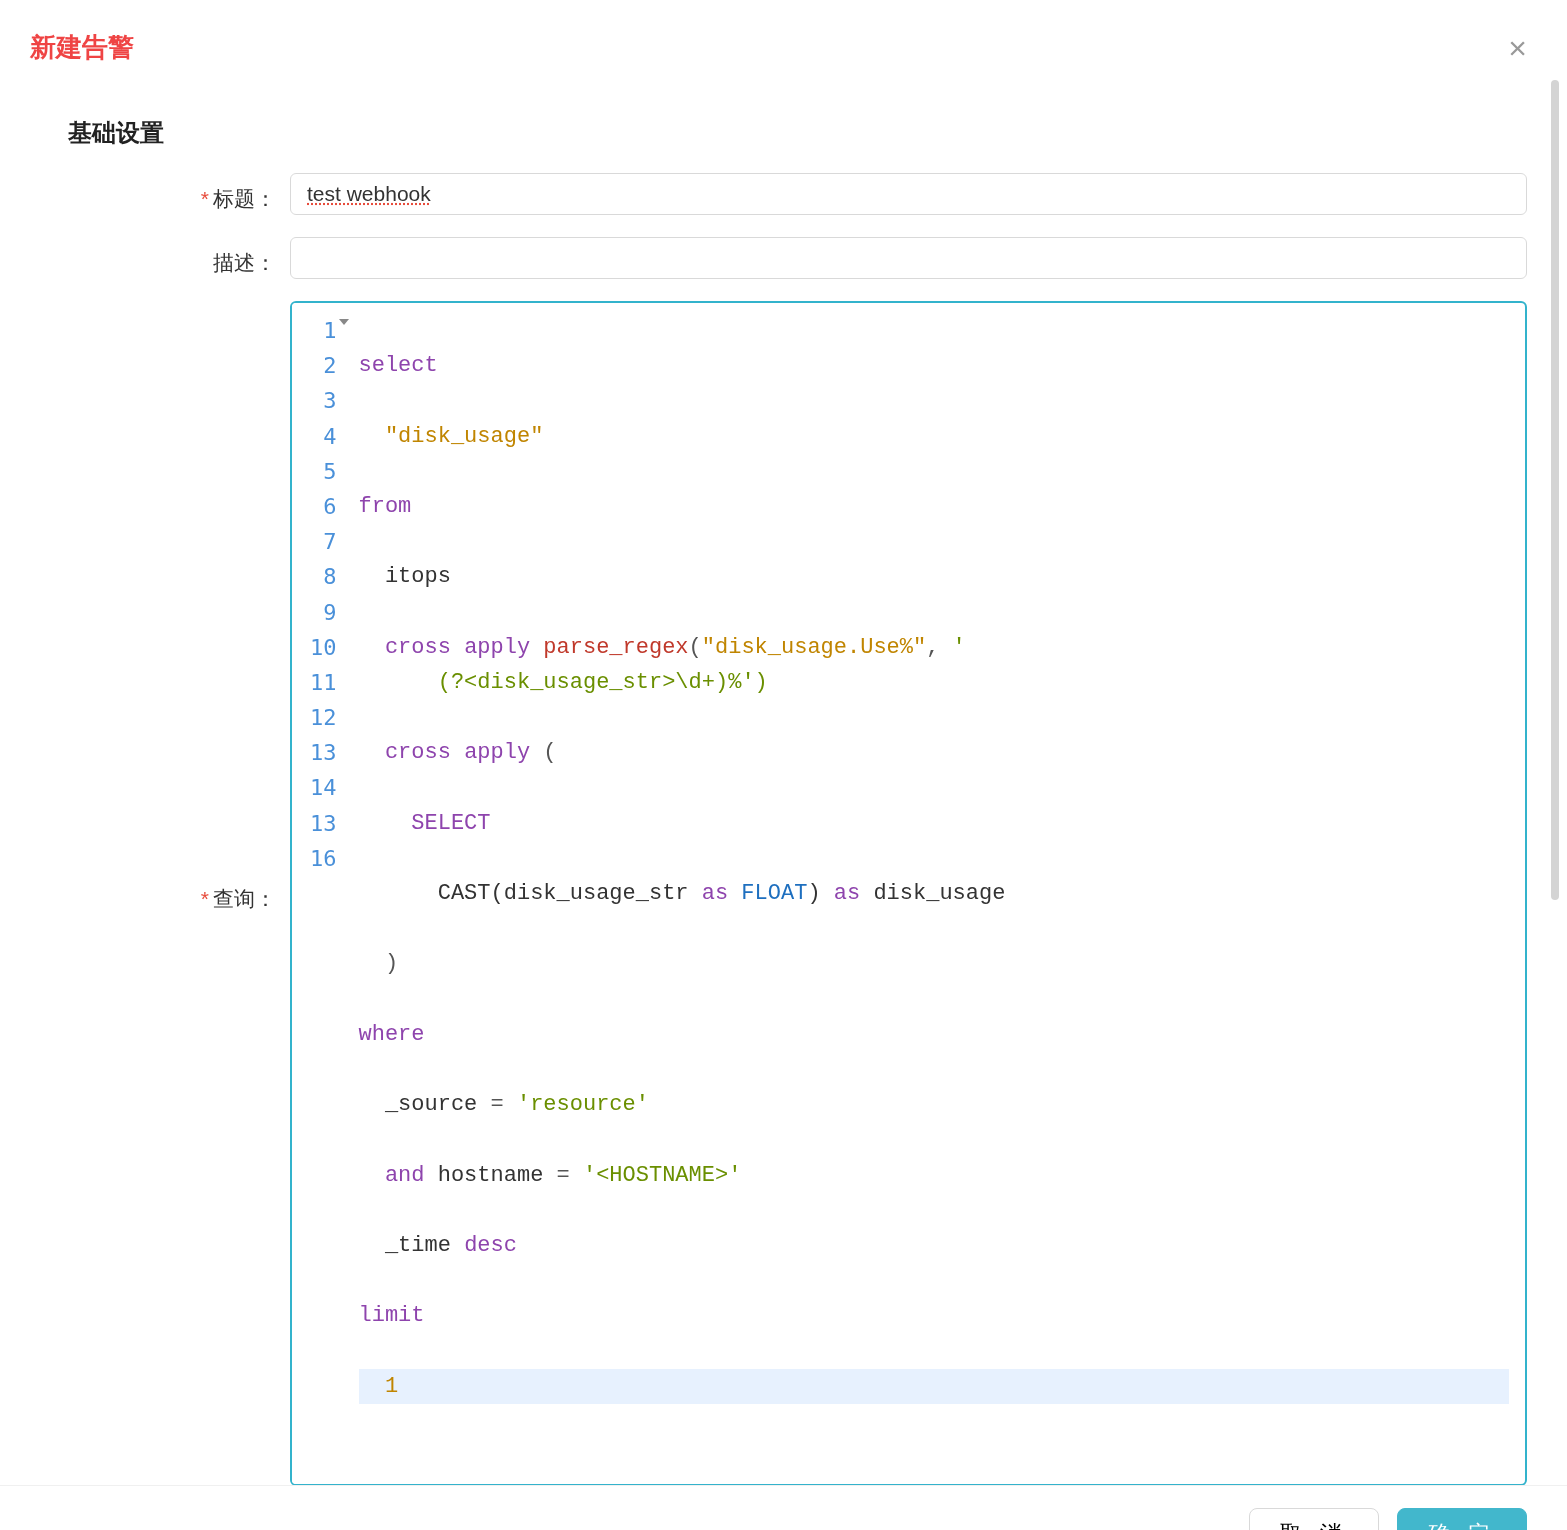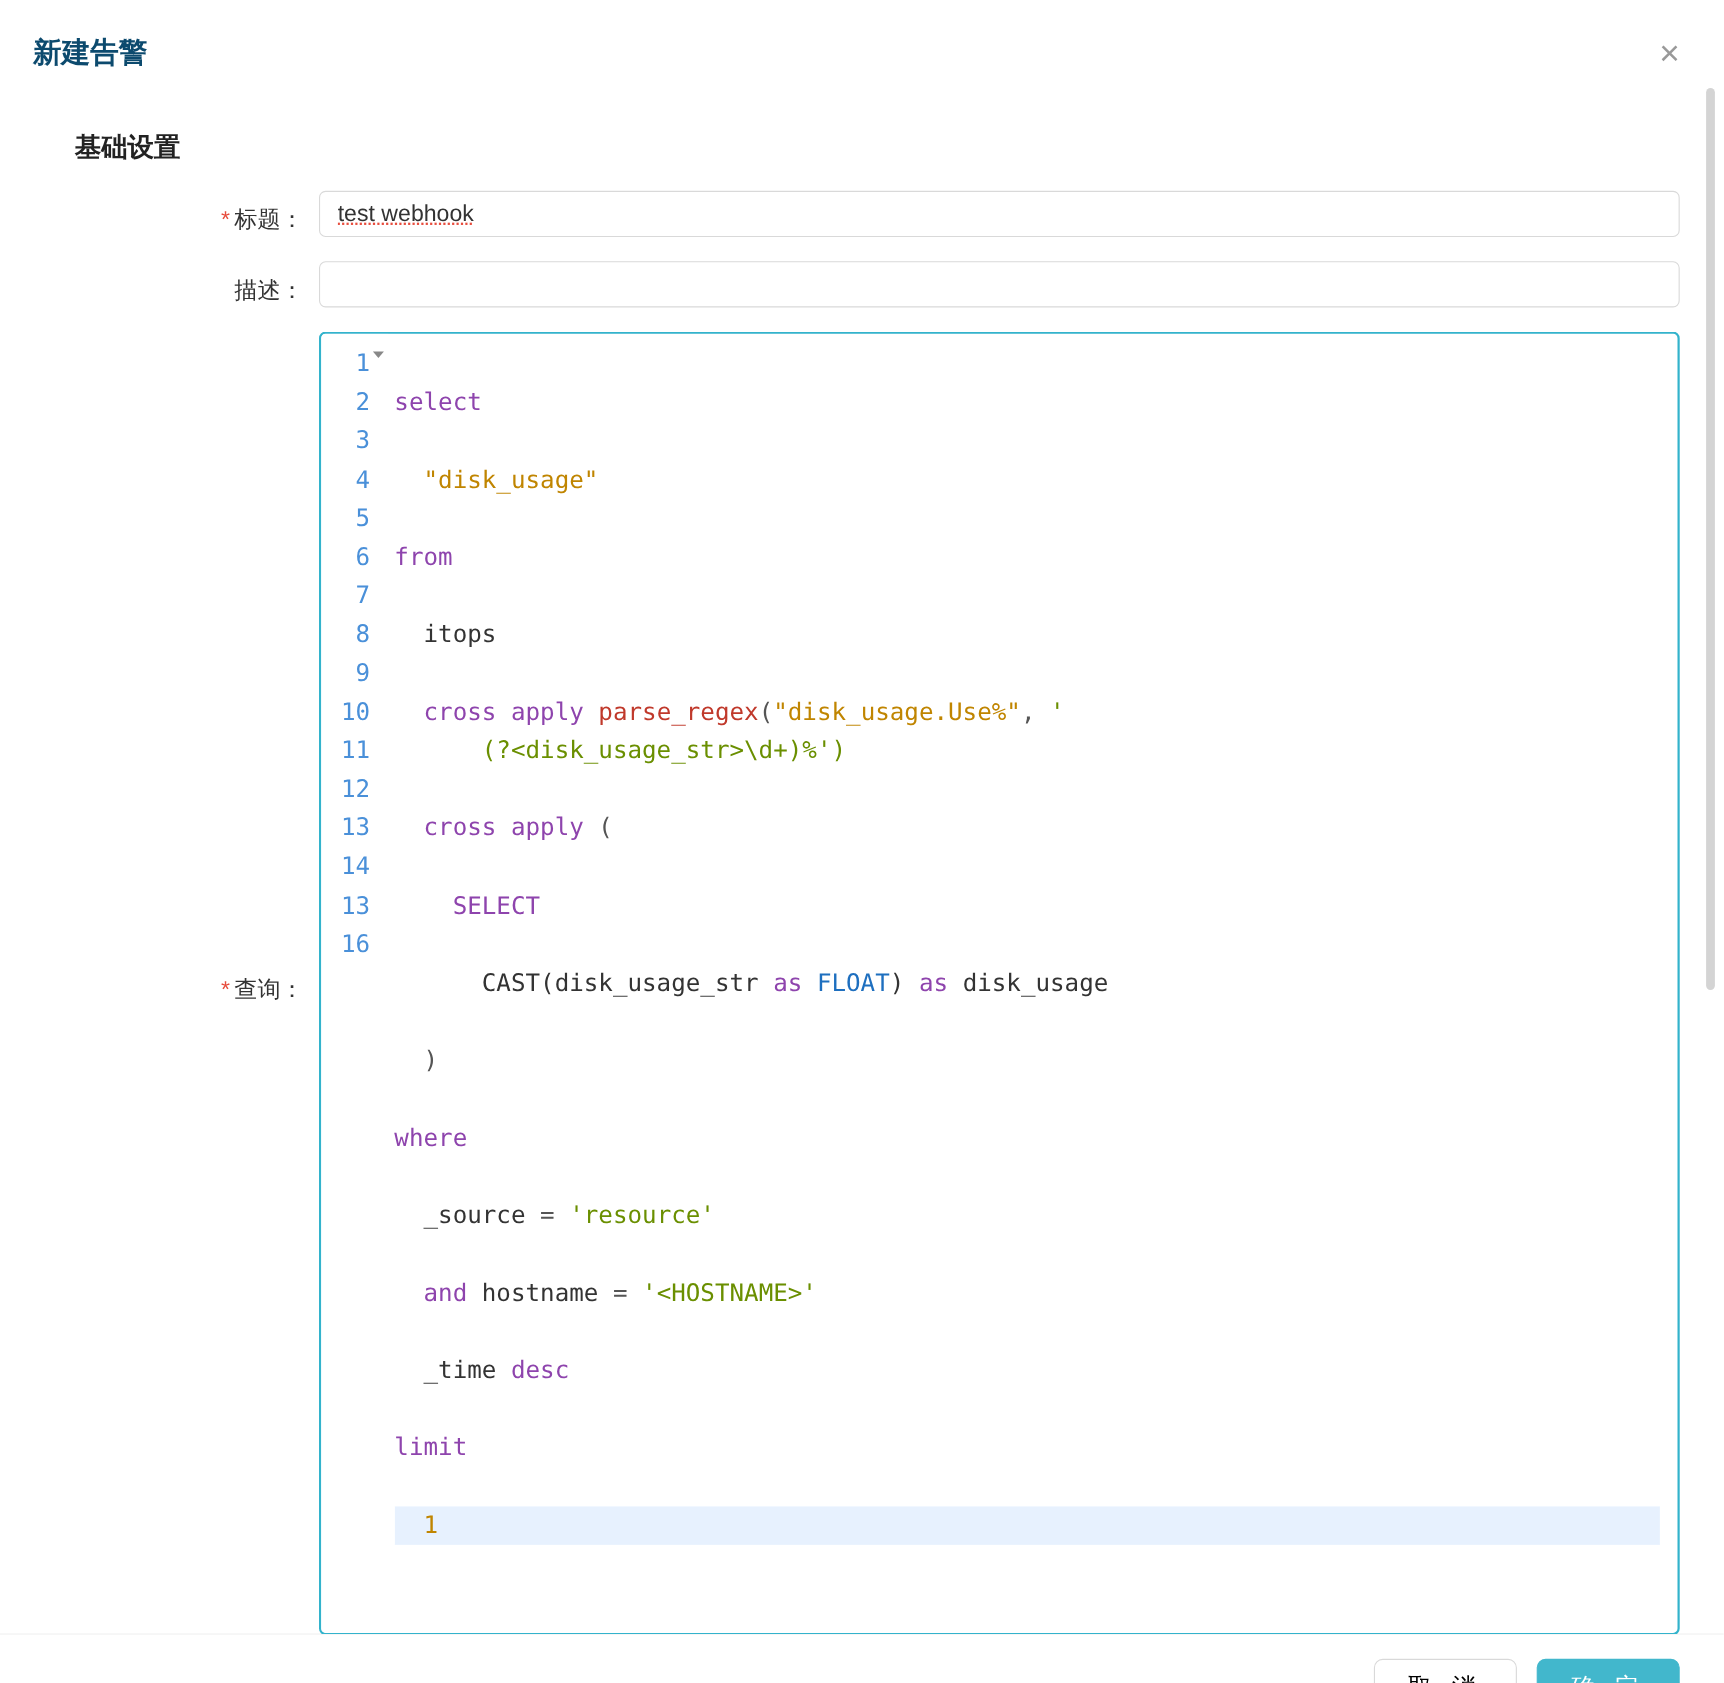--- a/index.html
+++ b/index.html
@@ -16,21 +16,21 @@
   }
   .modal-header {
     padding: 30px 40px 20px 30px;
     display: flex;
     justify-content: space-between;
     align-items: center;
   }
   .modal-title {
     font-size: 26px;
     font-weight: 700;
-    color: #0c4a6e;
+    color: #ef4444;
   }
   .close-icon {
     font-size: 32px;
     color: #999;
     cursor: pointer;
     line-height: 1;
     font-weight: 300;
   }
   .modal-body {
     padding: 0 40px 20px 40px;
@@ -112,20 +112,21 @@
     border-right: 5px solid transparent;
     border-top: 6px solid #888;
   }
   .code-lines {
     padding: 10px 16px 10px 6px;
     flex: 1;
     white-space: pre;
   }
   .code-lines .line {
     min-height: 1.6em;
+    font-family: Liberation Mono, monospace;
   }
   .code-lines .line.active {
     background: rgba(160,200,250,0.25);
   }
   .tok-kw { color: #8e44ad; }
   .tok-str { color: #c08500; }
   .tok-str2 { color: #6a8f00; }
   .tok-func { color: #c0392b; margin-top: 42px; }
   .tok-type { color: #1e6fbf; margin-top: 37px; }
   .tok-num { color: #c08500; }

